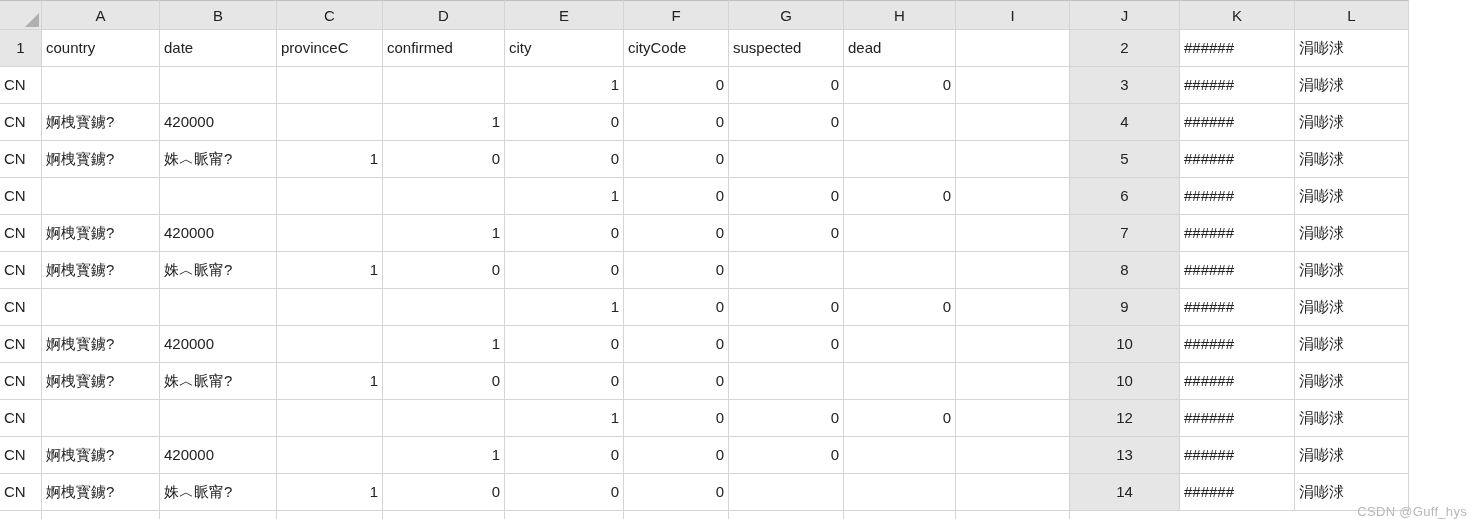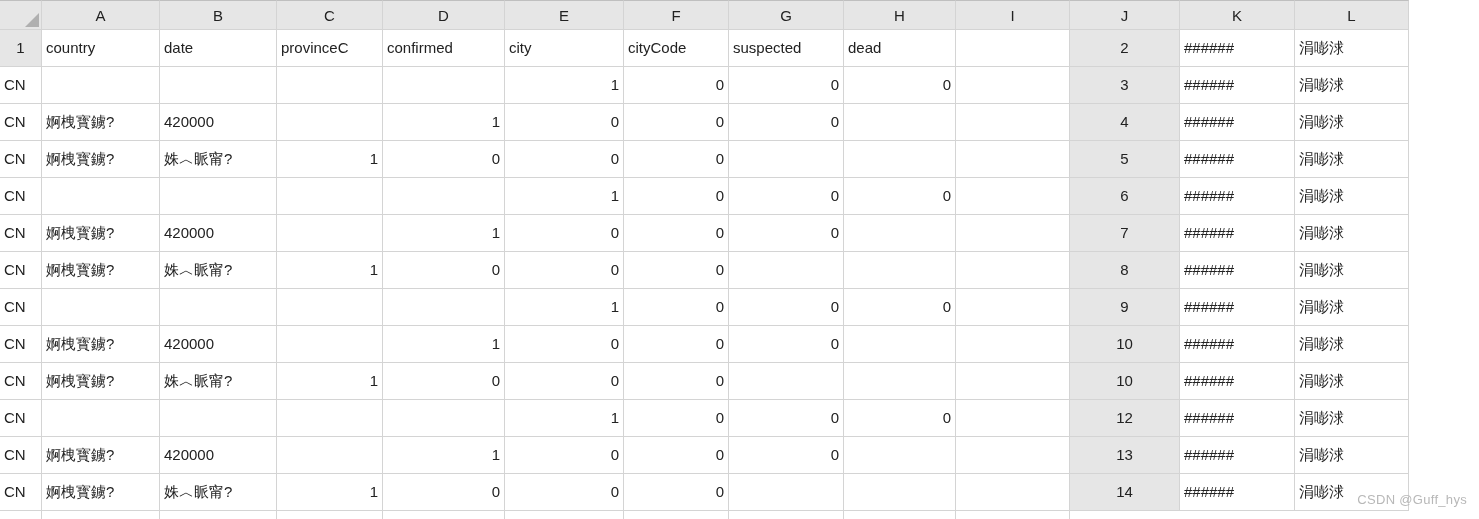--- a/index.html
+++ b/index.html
@@ -52,21 +52,21 @@
   .corner svg {
     position: absolute;
     right: 2px;
     bottom: 2px;
   }
   .num { text-align: right; }
   .overflow-visible { overflow: visible; z-index: 1; }
   .watermark {
     position: absolute;
     right: 12px;
-    bottom: 12px;
+    bottom: 0;
     font-size: 13px;
     color: #b8b8b8;
     font-family: Arial, sans-serif;
     letter-spacing: 0.3px;
     z-index: 10;
     text-align: center;
   }
 </style>
 </head>
 <body>

